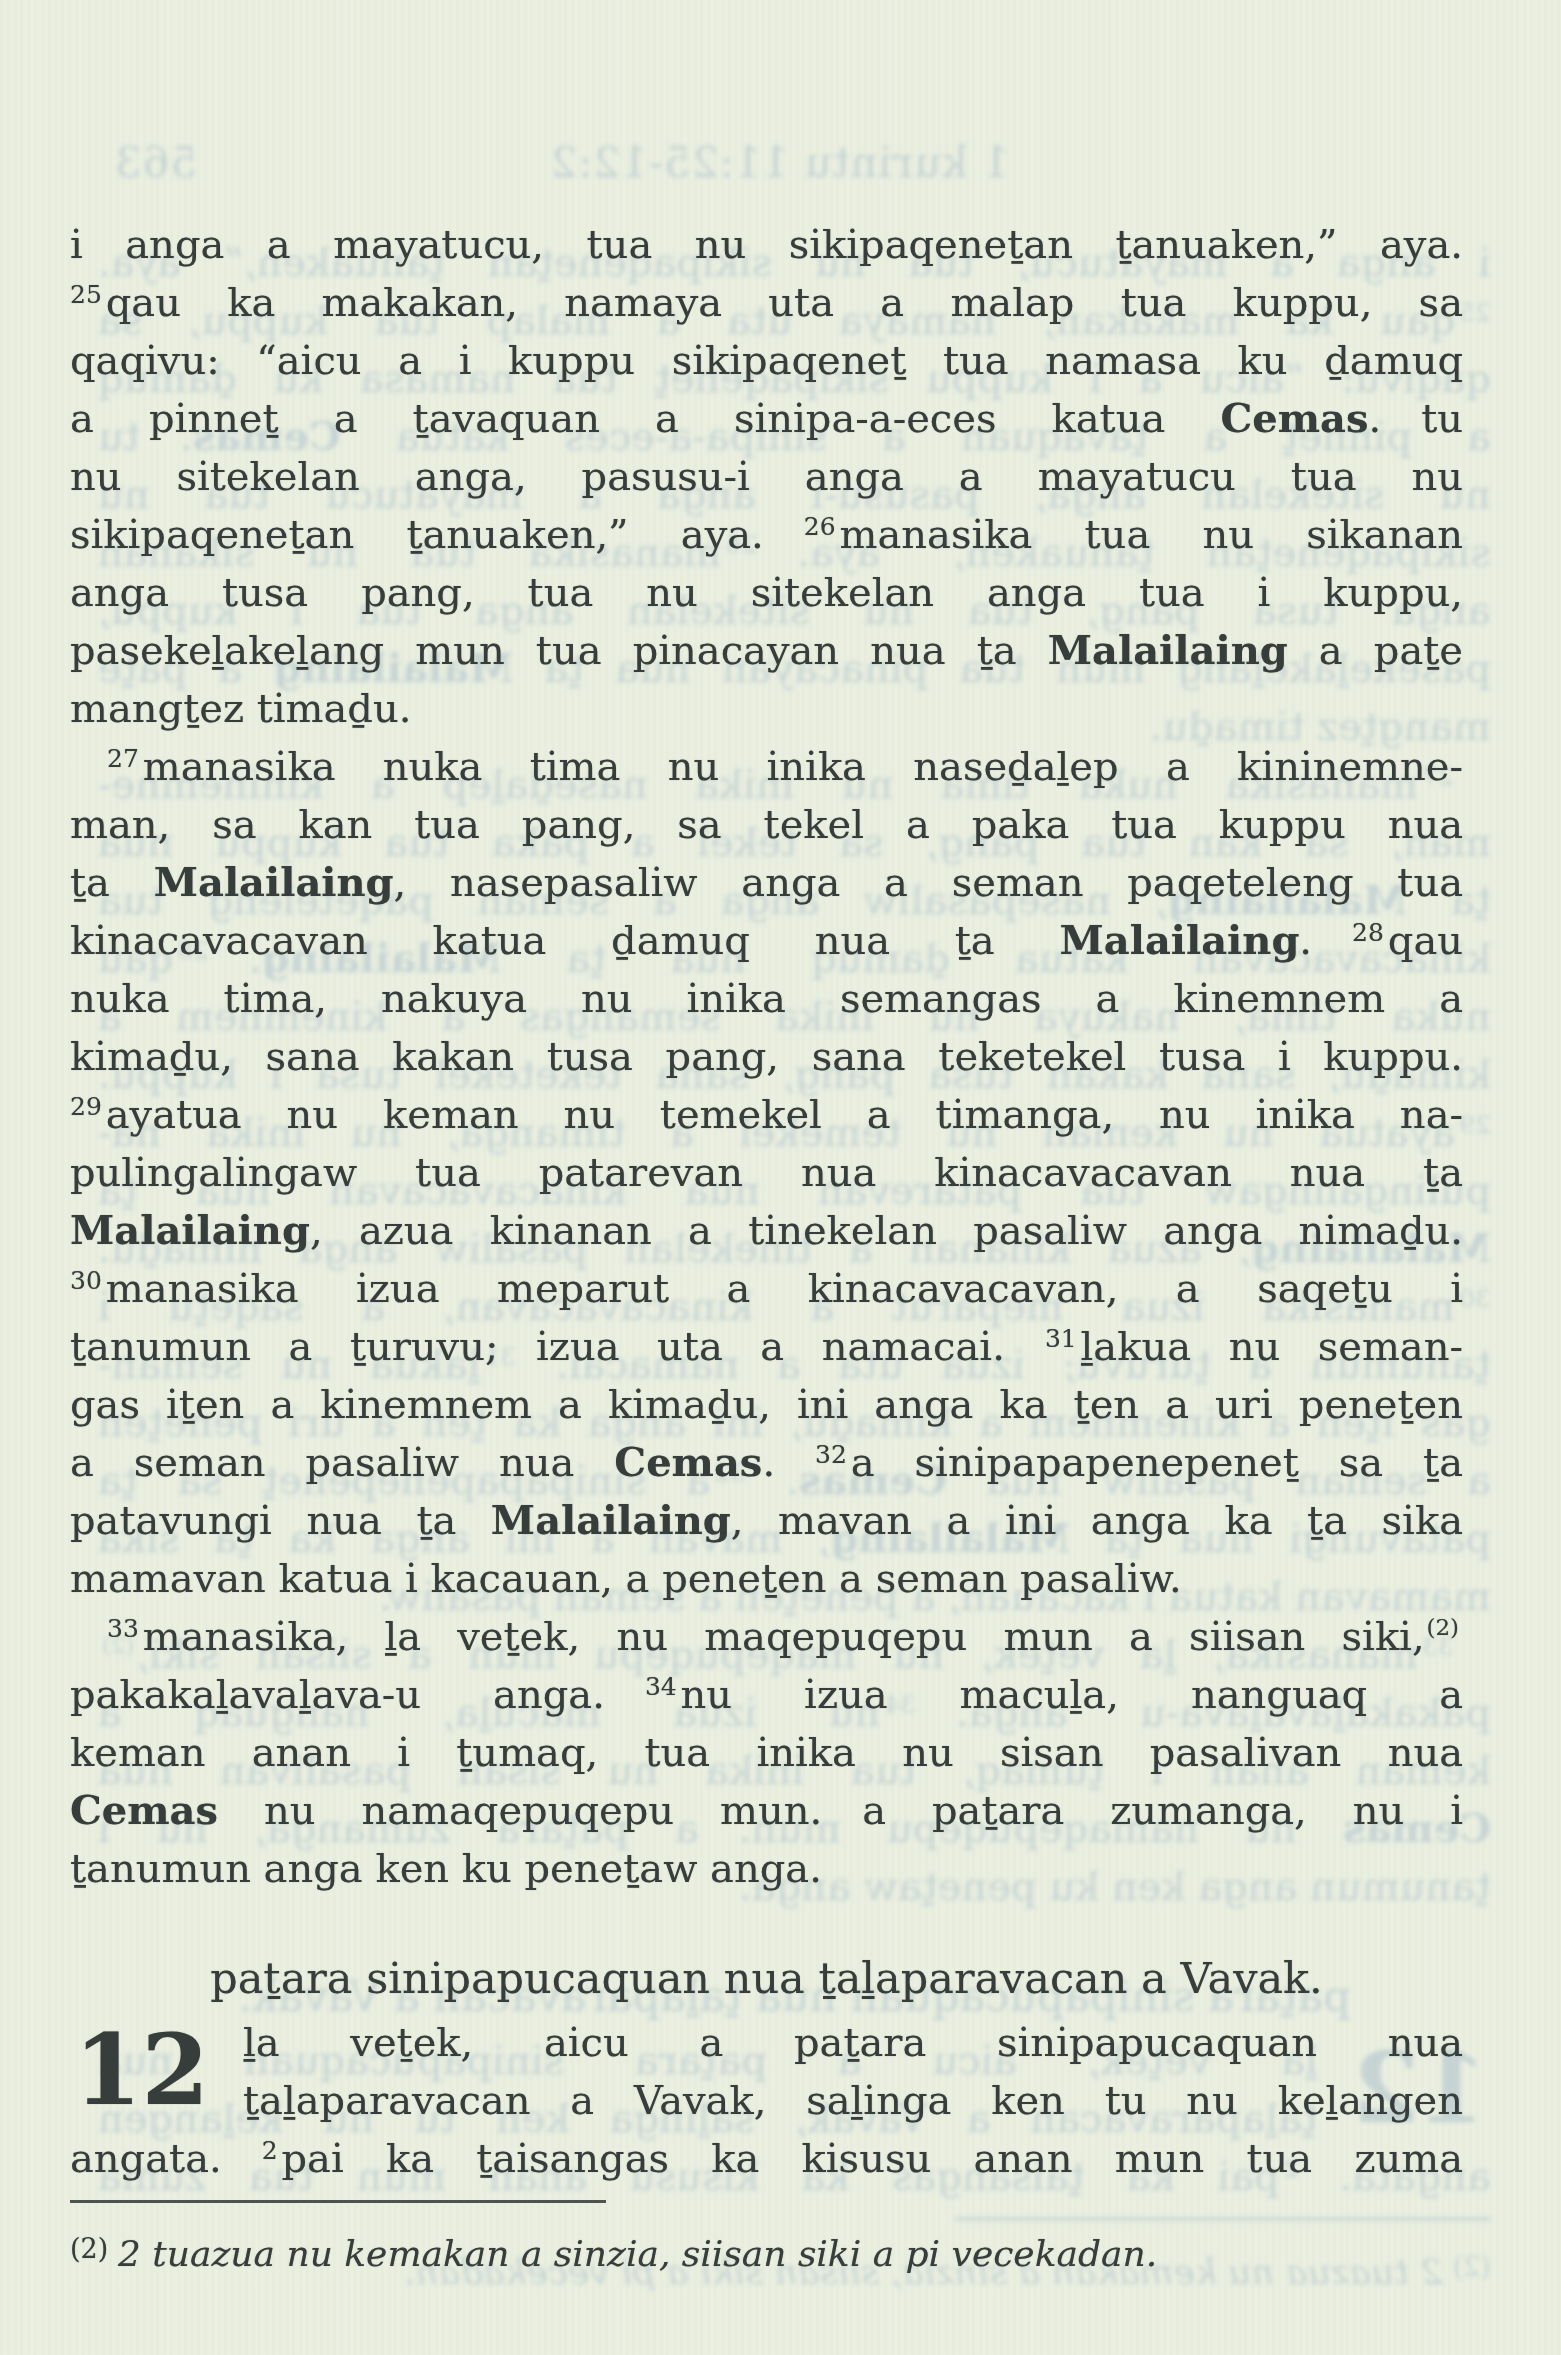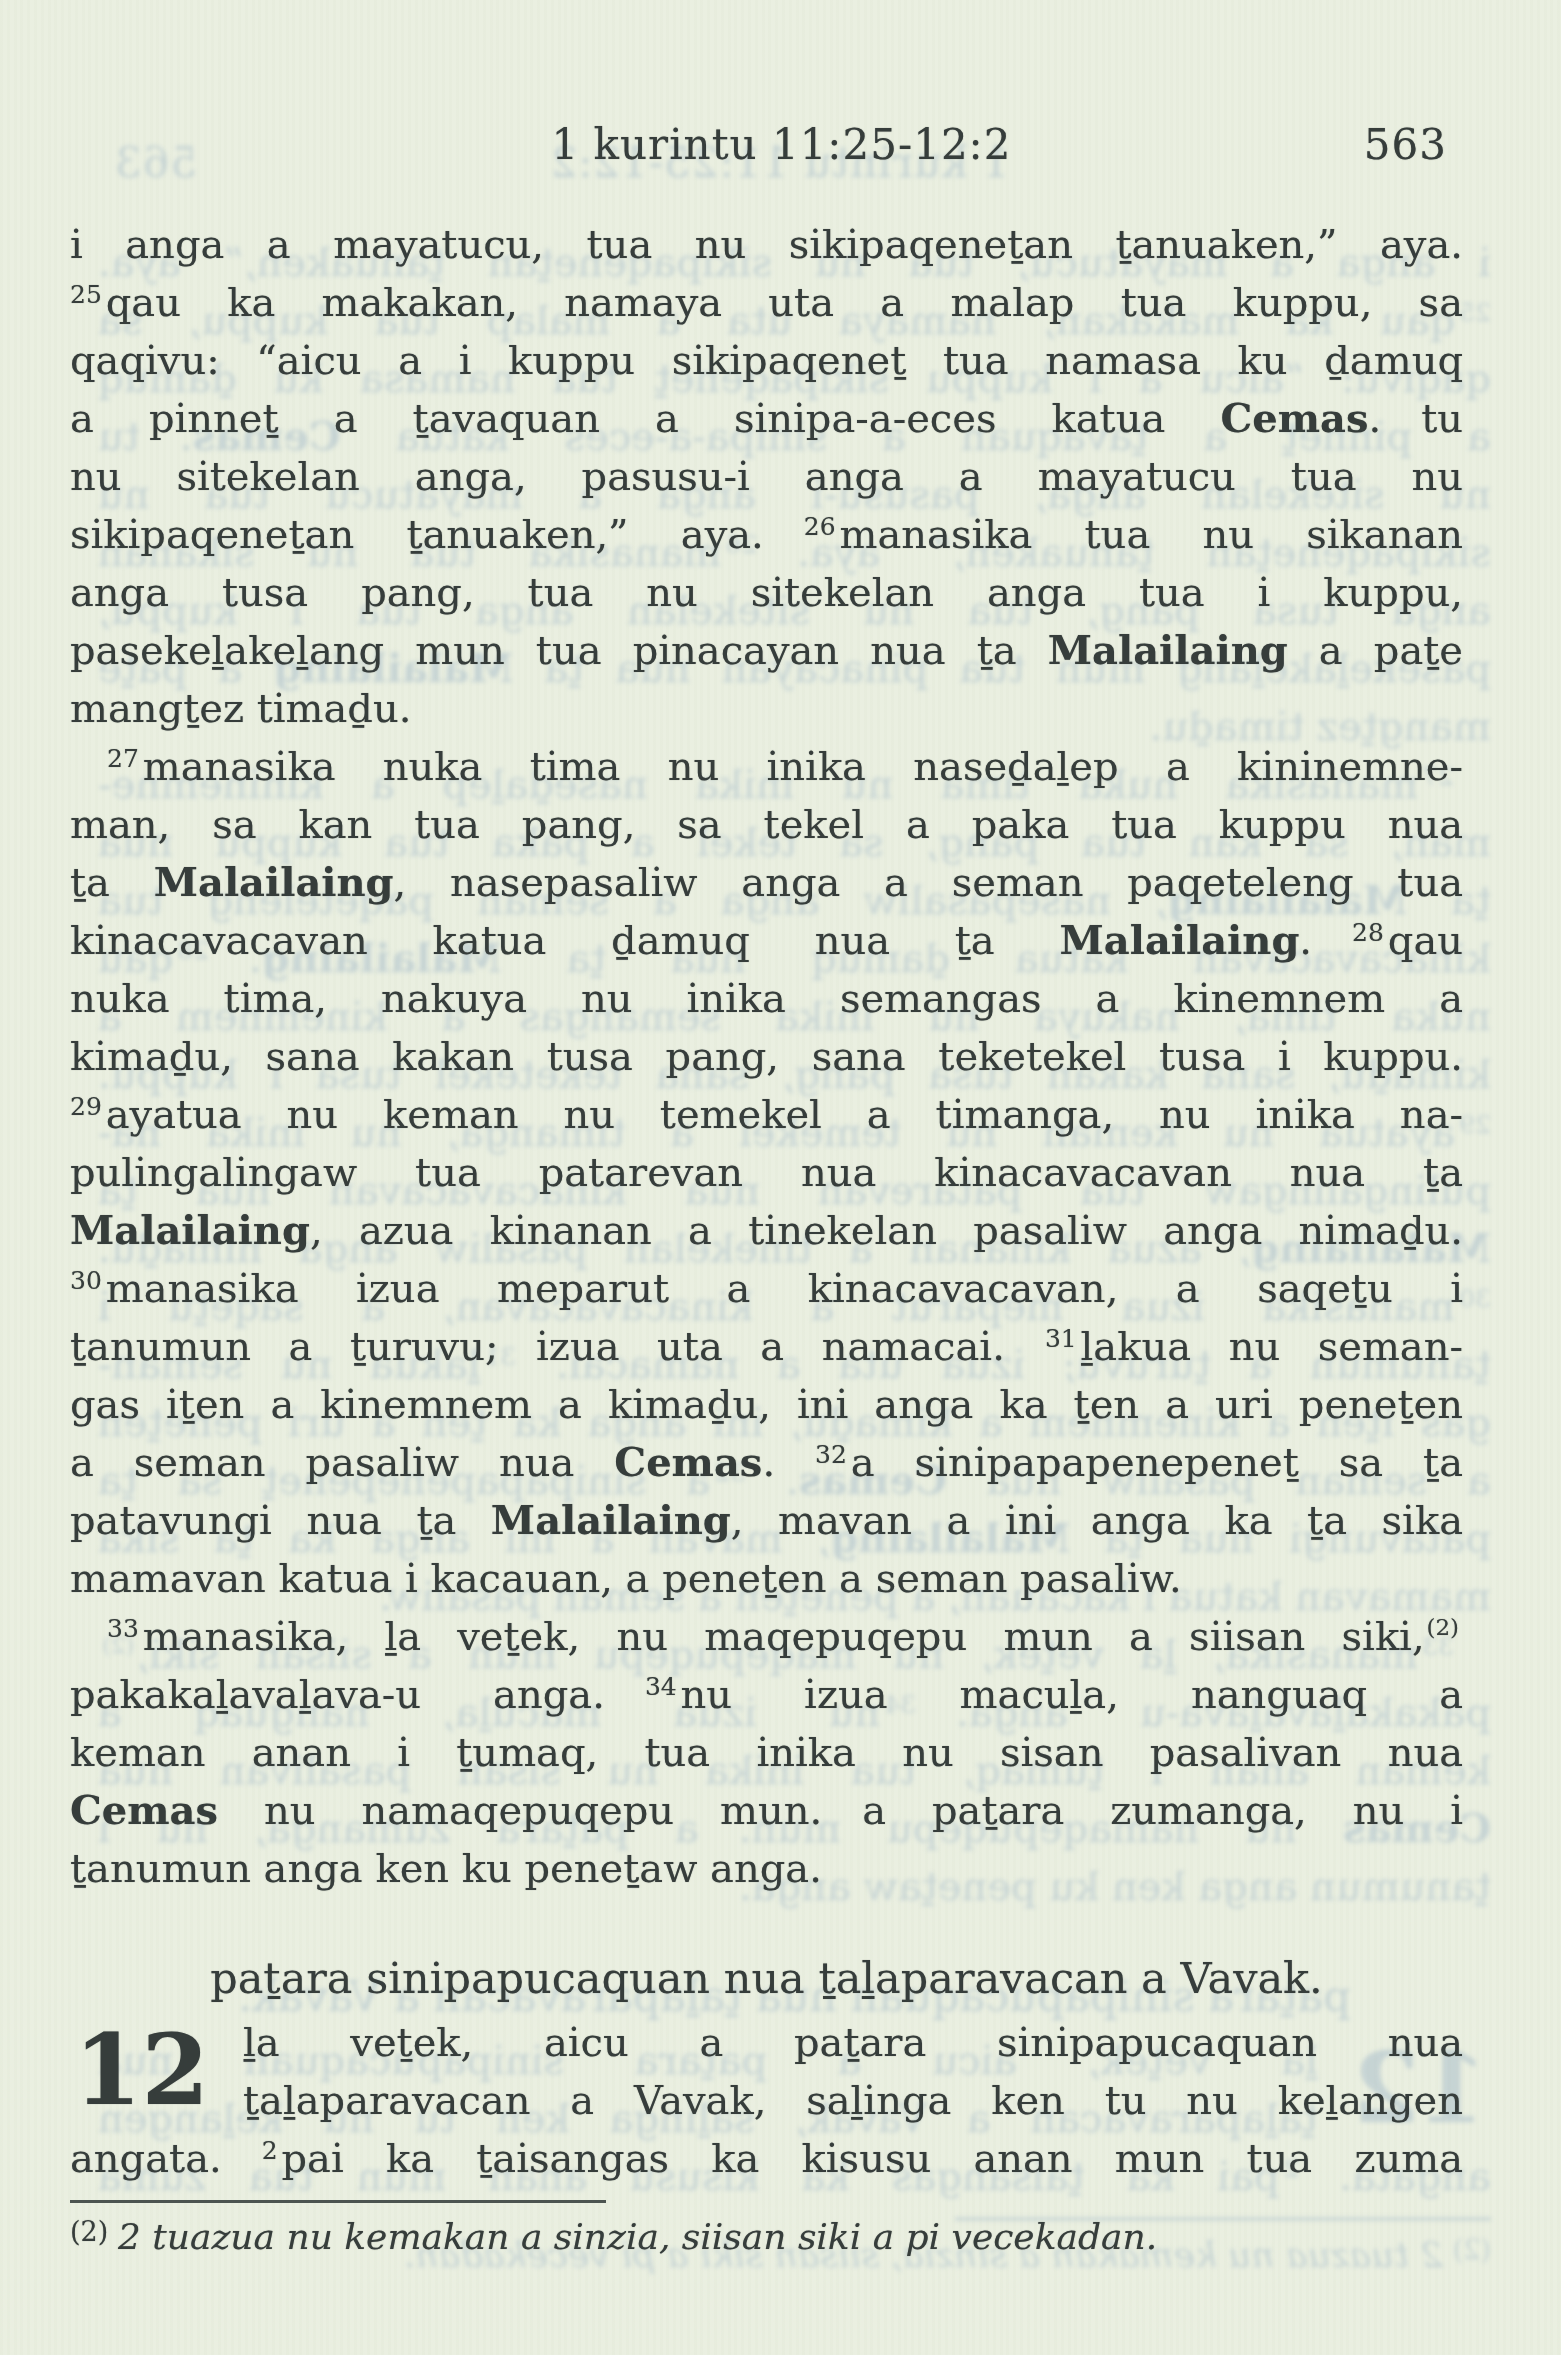--- a/index.html
+++ b/index.html
@@ -67,21 +67,21 @@
   .chapter-number{
     float:left;width:146px;height:115px;
     display:flex;align-items:center;justify-content:flex-start;
     font-size:97px;font-weight:bold;line-height:1;
     padding-left:3.9px;margin-right:27px;
   }
   .footnote-rule{
     margin-top:13.6px;width:536px;height:2.9px;background:#4c5450;
   }
   .footnote{
-    margin-top:8px;font-size:36px;font-style:italic;line-height:52px;
+    margin-top:25px;font-size:36px;font-style:italic;line-height:52px;
   }
   .fn-marker{font-style:normal;font-size:27px;position:relative;top:-7.8px;margin-right:9.7px;}
 </style>
 </head>
 <body>
 
 <div class="page">
 
   <div class="ghost" id="ghost">
       <div class="content" id="content">
@@ -140,24 +140,20 @@
       <div class="footnote">
         <span class="fn-marker">(2)</span><span class="fn-text">2 tuazua nu kemakan a sinzia, siisan siki a pi vecekadan.</span>
       </div>
     </div>
 
   </div>
     </div>
 
   <div class="content" id="content">
 
-    <div class="running-head">
-      <span class="running-title">1 kurintu 11:25-12:2</span>
-      <span class="page-number">563</span>
-    </div>
 
     <div class="textcol">
       <div id="body-lines">
           <div class="line"><span>i anga a mayatucu, tua nu sikipaqeneṯan ṯanuaken,” aya.</span></div>
           <div class="line"><span class="sup">25</span><span>qau ka makakan, namaya uta a malap tua kuppu, sa</span></div>
           <div class="line"><span>qaqivu: “aicu a i kuppu sikipaqeneṯ tua namasa ku ḏamuq</span></div>
           <div class="line"><span>a pinneṯ a ṯavaquan a sinipa-a-eces katua </span><span class="b">Cemas</span><span>. tu</span></div>
           <div class="line"><span>nu sitekelan anga, pasusu-i anga a mayatucu tua nu</span></div>
           <div class="line"><span>sikipaqeneṯan ṯanuaken,” aya. </span><span class="sup">26</span><span>manasika tua nu sikanan</span></div>
           <div class="line"><span>anga tusa pang, tua nu sitekelan anga tua i kuppu,</span></div>

